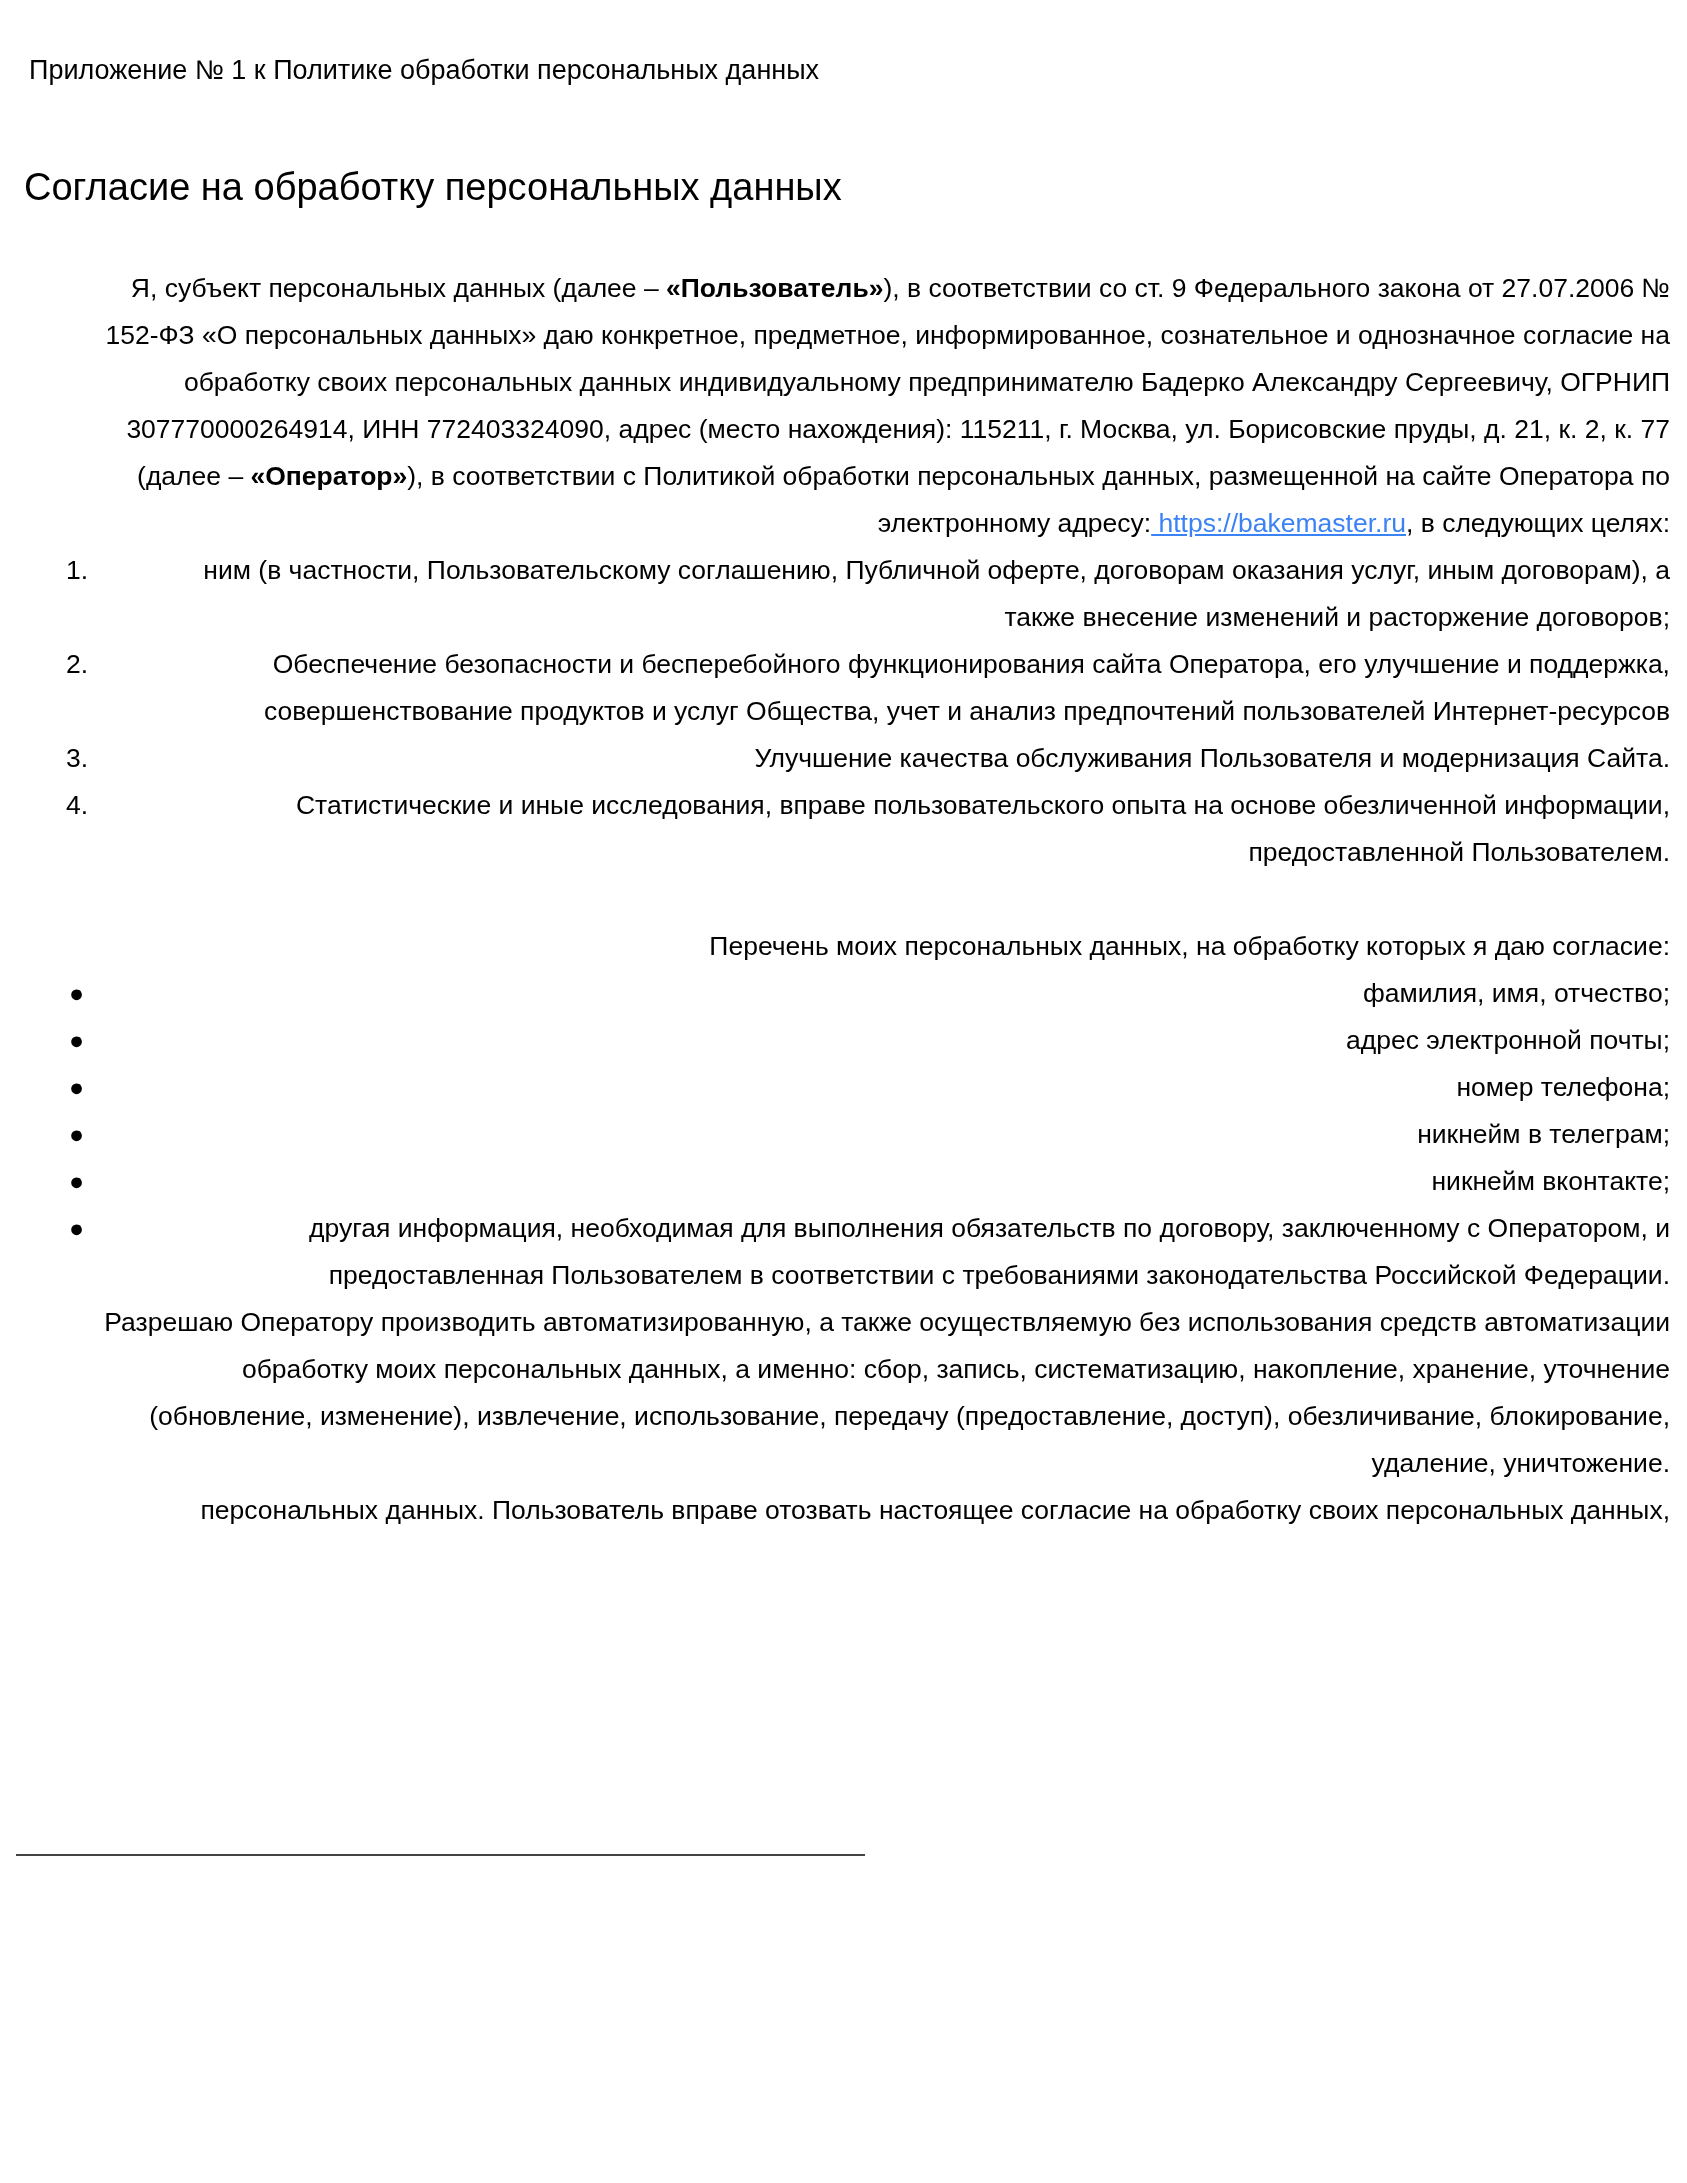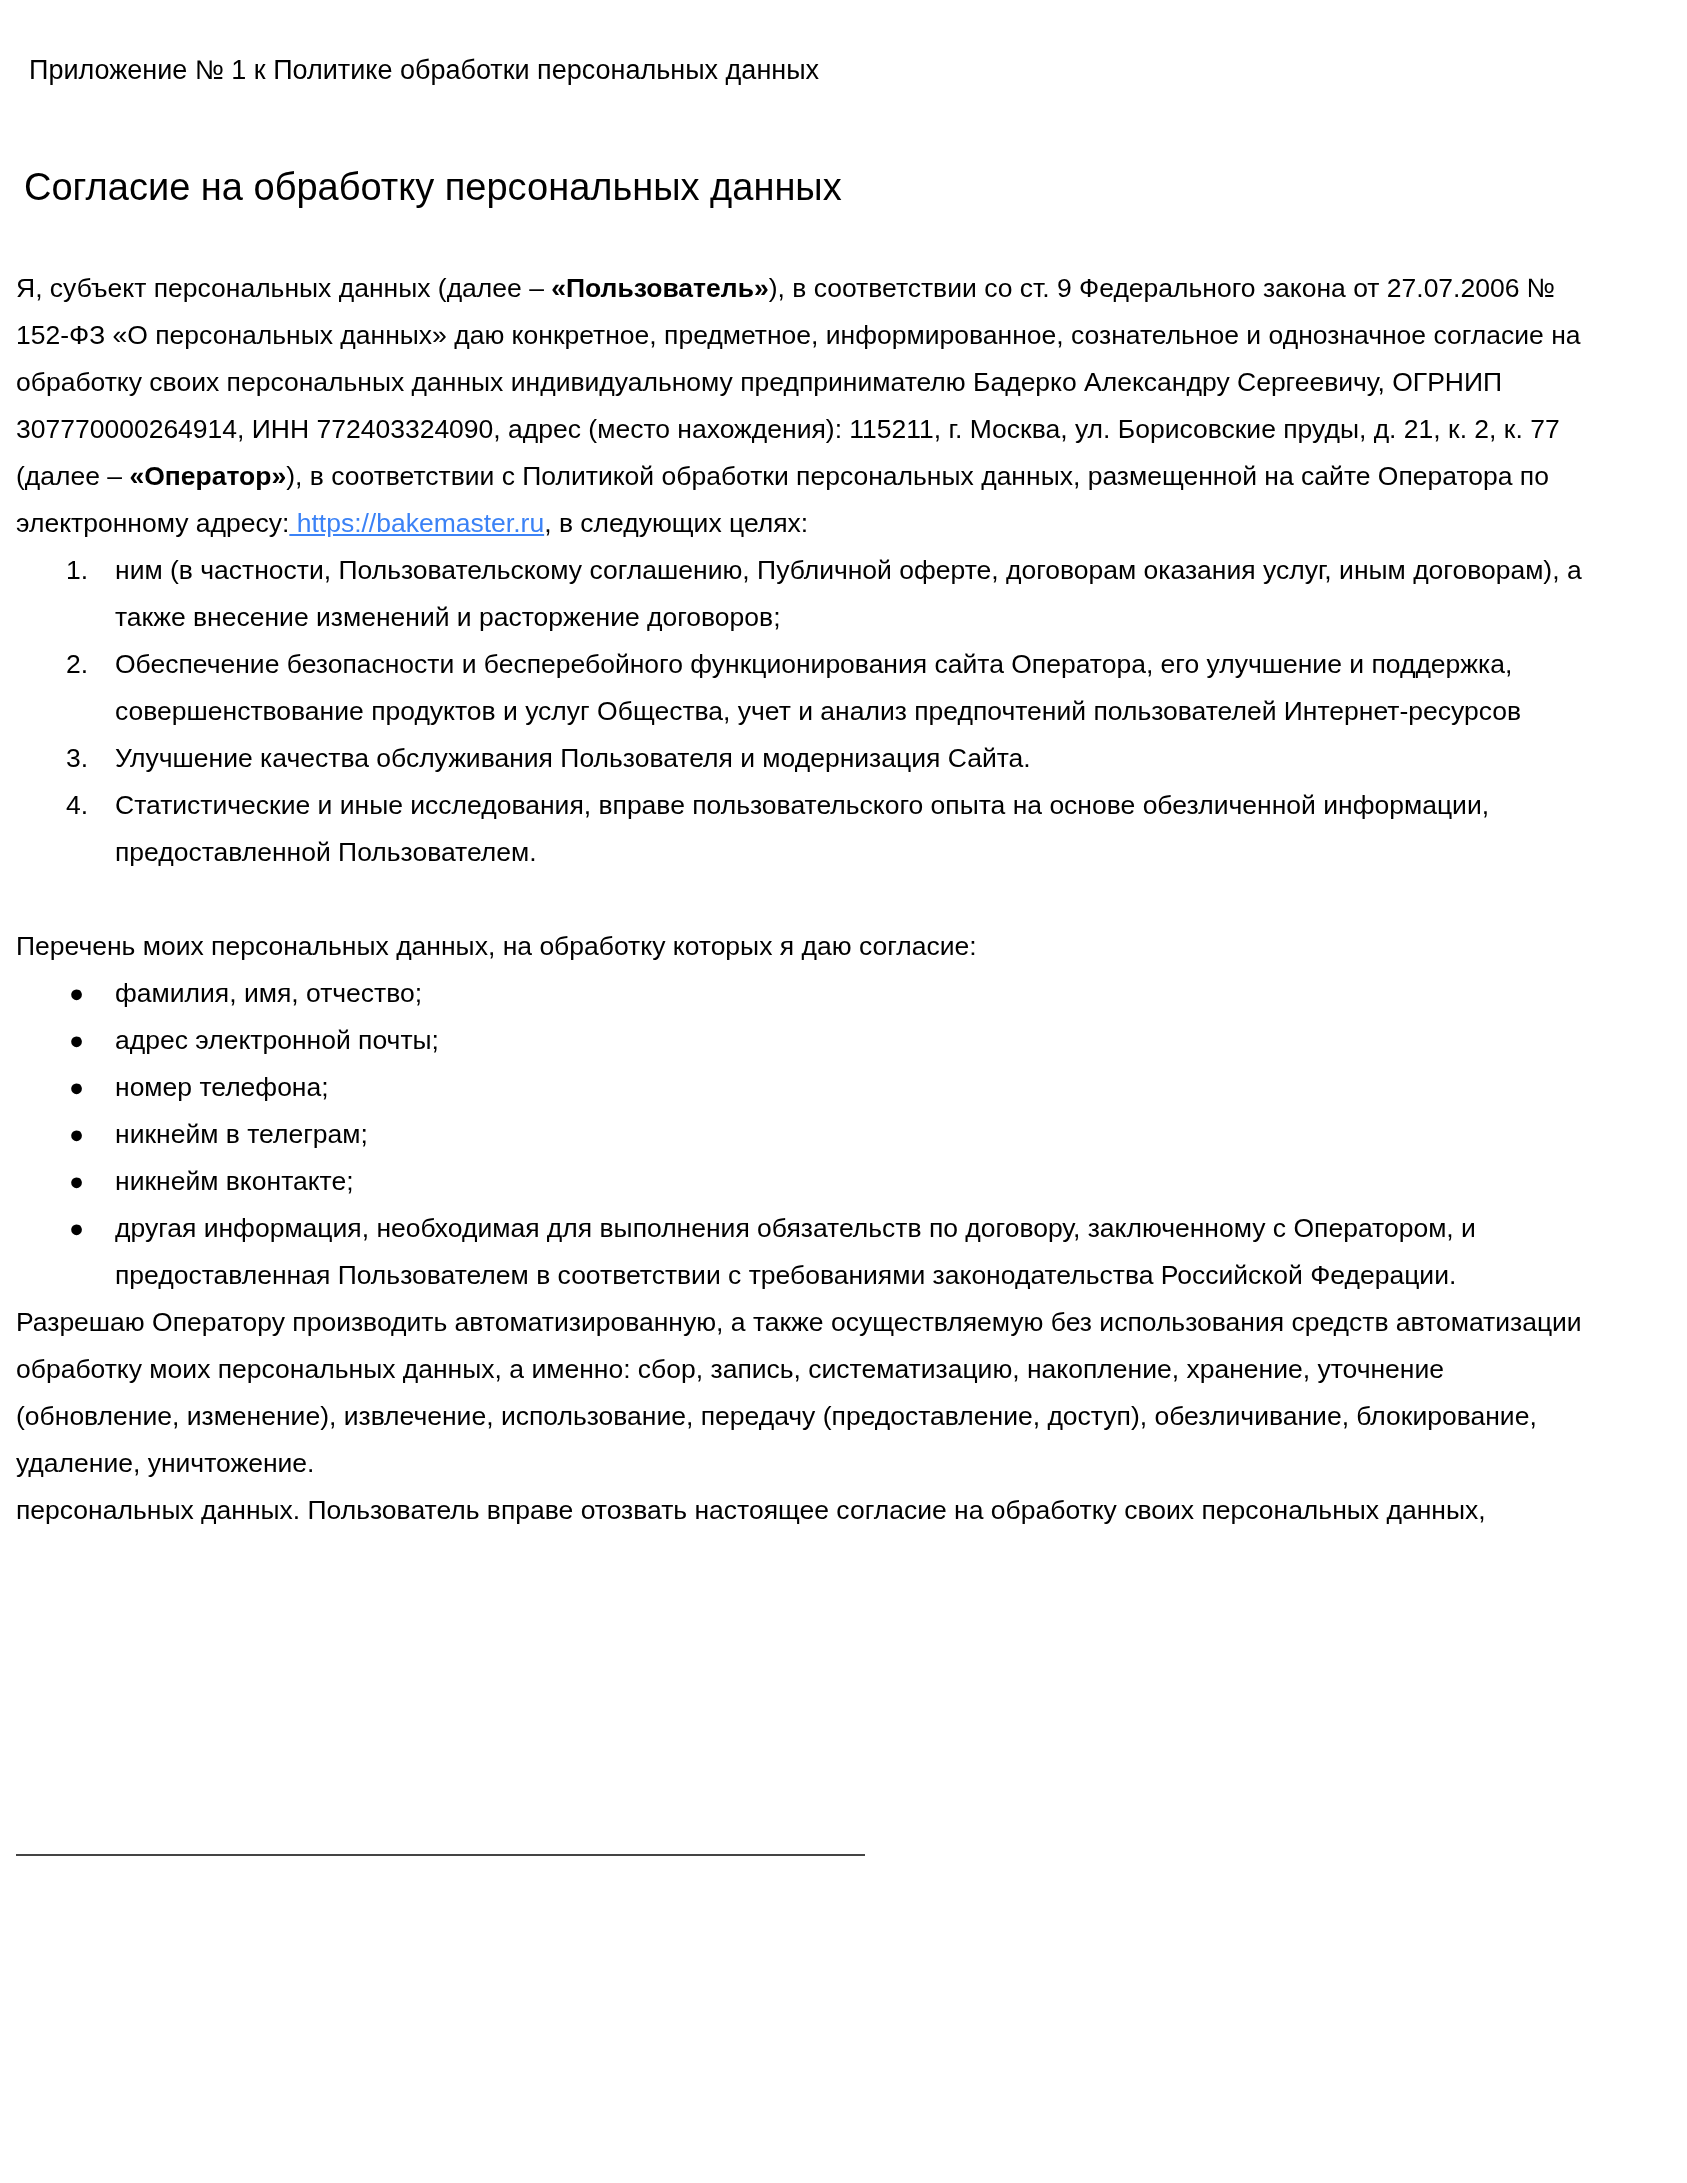--- a/index.html
+++ b/index.html
@@ -41,21 +41,21 @@
       margin: 8px;
     }
     .body {
       position: absolute;
       top: 265px;
       left: 0;
       width: 1654px;
       font-size: 26.5px;
       line-height: 47px;
     }
-    .line { white-space: nowrap; display: block; height: 47px; }
+    .line { white-space: nowrap; display: block; height: 47px; text-align: right; }
     .indent { padding-left: 99px; }
     .item-row { position: relative; }
     .marker {
       position: absolute;
       left: 50px;
       top: 0;
     }
     .bullet {
       position: absolute;
       left: 53px;

